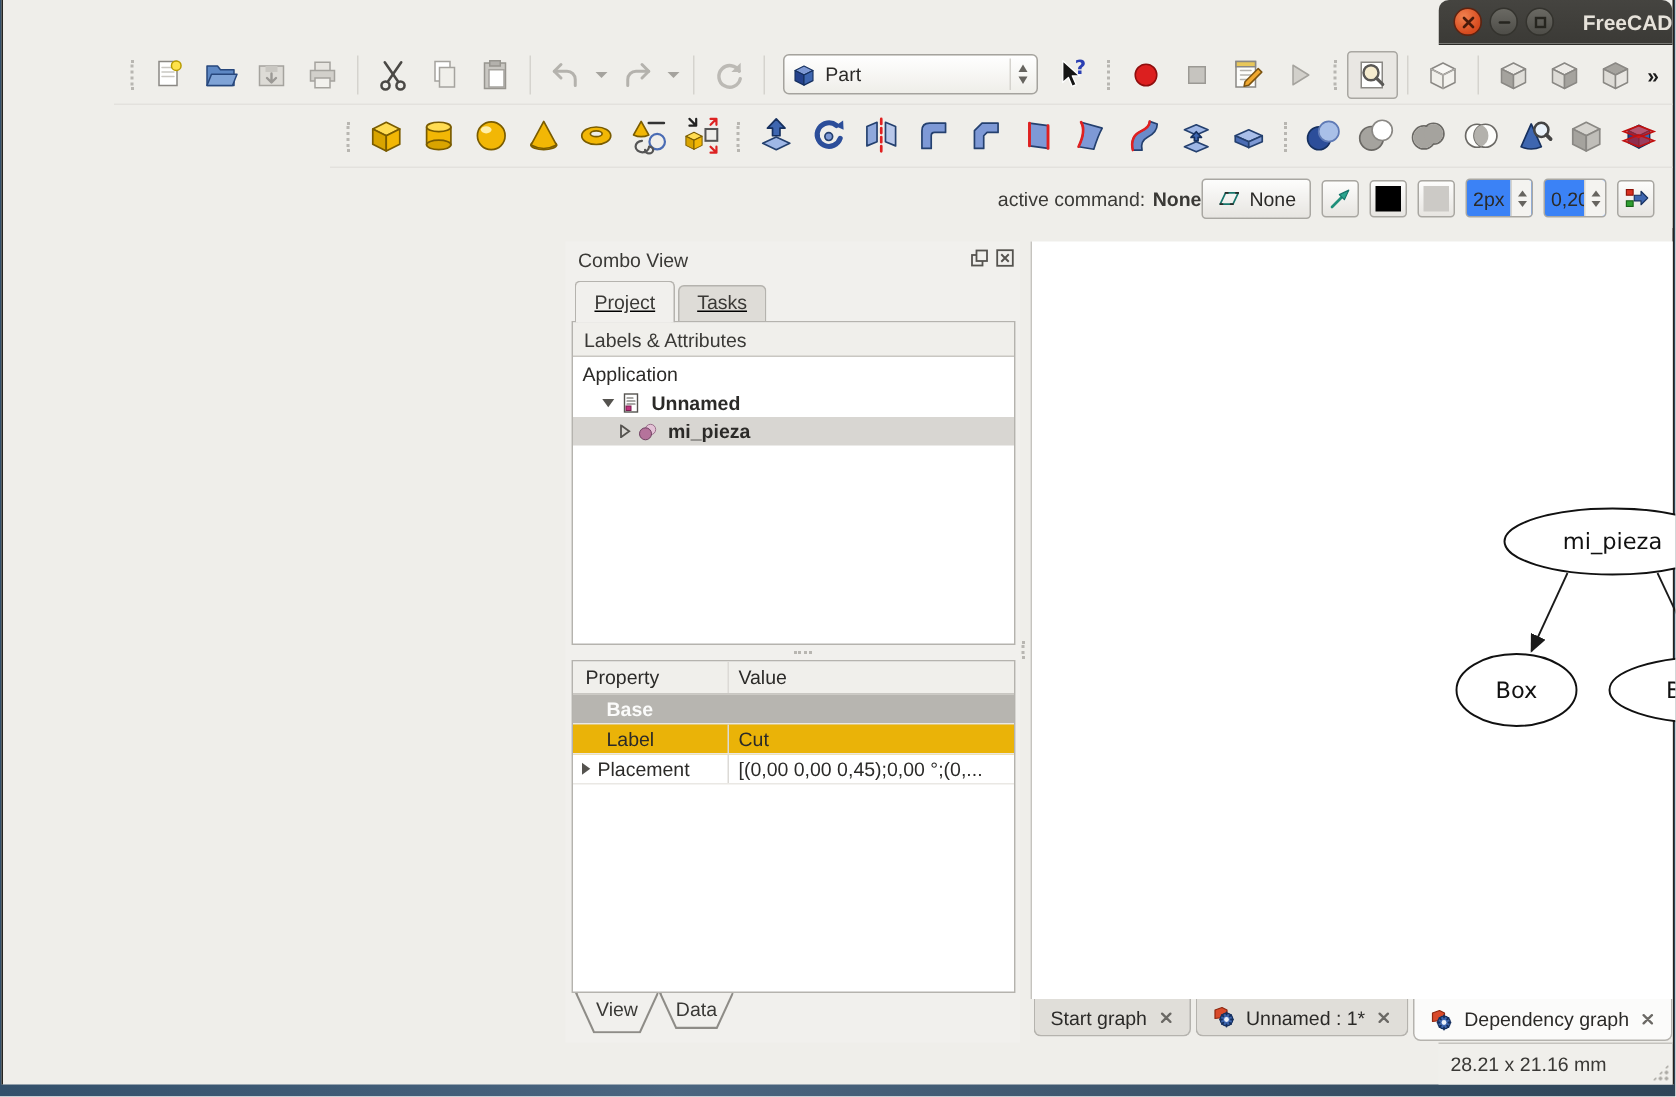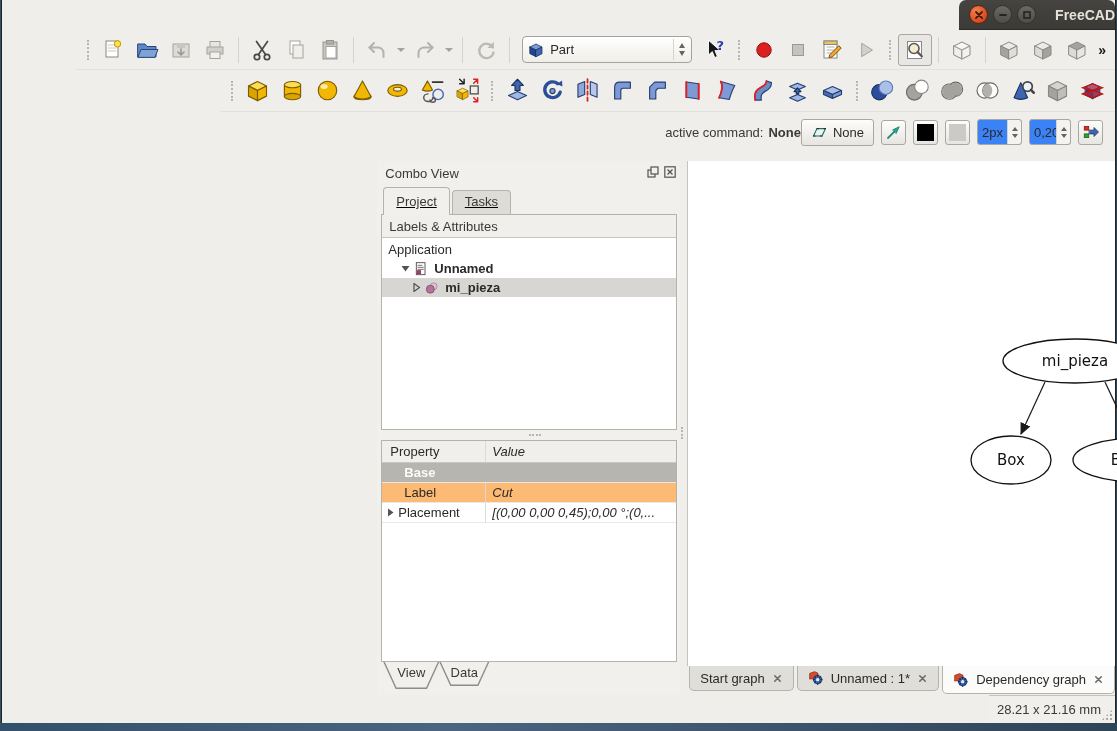--- a/index.html
+++ b/index.html
@@ -67,24 +67,24 @@
   .trow.selected { background:#D8D6D2; }
   .trow .arr { width:12px; display:flex; justify-content:center; flex:none; }
   .trow .ticon { width:16px; height:16px; margin:0 5px 0 2px; flex:none; }
   .h-split { height:10px; position:relative; }
   .h-split .dots { position:absolute; left:148px; top:4px; width:12px; border-top:2px dotted #B8B6B1; }
   .prop-box { border:1px solid #B5B3AE; background:#FFF; height:222px; font-size:13px; width:296px; overflow:hidden; }
   .prow { display:flex; height:20px; align-items:stretch; border-bottom:1px solid #EAE8E4; color:#2B2A28; }
   .prow.phead { background:#F0EFEB; border-bottom:1px solid #C9C7C2; height:22px; }
   .pcol1 { width:104px; border-right:1px solid #DCDAD6; display:flex; align-items:center; padding-left:22px; flex:none; }
   .phead .pcol1 { padding-left:8px; }
-  .pcol2 { flex:1; display:flex; align-items:center; padding-left:6px; white-space:nowrap; overflow:hidden;font-style:italic; }
+  .pcol2 { flex:1; display:flex; align-items:center; padding-left:6px; white-space:nowrap; overflow:hidden; }
   .prow.group { background:#B7B5B0; color:#FBFBFA; font-weight:bold; }
   .prow.group .gname { padding-left:22px; display:flex; align-items:center; }
-  .prow.alt { background:#fdba74; }
+  .prow.alt { background:#eab308; }
   .pexp { width:16px; display:flex; align-items:center; justify-content:center; flex:none; }
   .pcol1.withexp { padding-left:0; }
   .south-tabs { height:33px; display:flex; align-items:flex-start; padding-left:2px; }
   .stab { position:relative; height:27px; min-width:56px; flex:none; }
   .stab .bord, .stab .face { position:absolute; inset:0; clip-path:polygon(0 0,100% 0,78% 100%,22% 100%); }
   .stab .bord { background:#8E8C87; }
   .stab .face { inset:0 1.5px 1.5px 1.5px; background:#F1F0ED; display:flex; align-items:flex-start; justify-content:center; font-size:13px; color:#3A3936; padding-top:3px; }
   .stab.small { height:24px; min-width:50px; }
 
   .v-split { width:7px; flex:none; position:relative; background:#EFEEEA; }
@@ -92,21 +92,21 @@
 
   .mdi { flex:1; display:flex; flex-direction:column; min-width:0; }
   .canvas { height:505px; background:#FFFFFF; border-left:1px solid #C5C3BE; position:relative; flex:none; }
   .canvas svg { position:absolute; inset:0; }
   .mdi-tabs { height:29px; background:#EFEEEA; display:flex; align-items:flex-start; gap:3px; padding-left:2px; }
   .mtab { display:flex; align-items:center; gap:7px; padding:0 10px; height:25px; background:#E0DED9; border:1px solid #B5B3AE; border-top:none; border-radius:0 0 5px 5px; font-size:13px; color:#2B2A28; }
   .mtab.active { background:#FBFBFA; height:28px; }
   .mtab .xbtn { display:flex; }
 
   .statusbar { height:28px; background:#F0EFEB; border-top:1px solid #C5C3BE; display:flex; align-items:center; padding:0 8px; font-size:13px; color:#3A3936; position:relative; flex:none; }
-  .dims { margin-left:auto; margin-right:6px; }
+  .dims { margin-left:auto; margin-right:36px; }
   .grip { position:absolute; right:2px; bottom:2px; width:12px; height:12px;
     background-image:radial-gradient(circle,#ABA9A4 1px,transparent 1.3px);
     background-size:4px 4px; clip-path:polygon(100% 0,100% 100%,0 100%); }
 </style>
 </head>
 <body>
 
 <div class="desktop">
   <div class="window">
 

